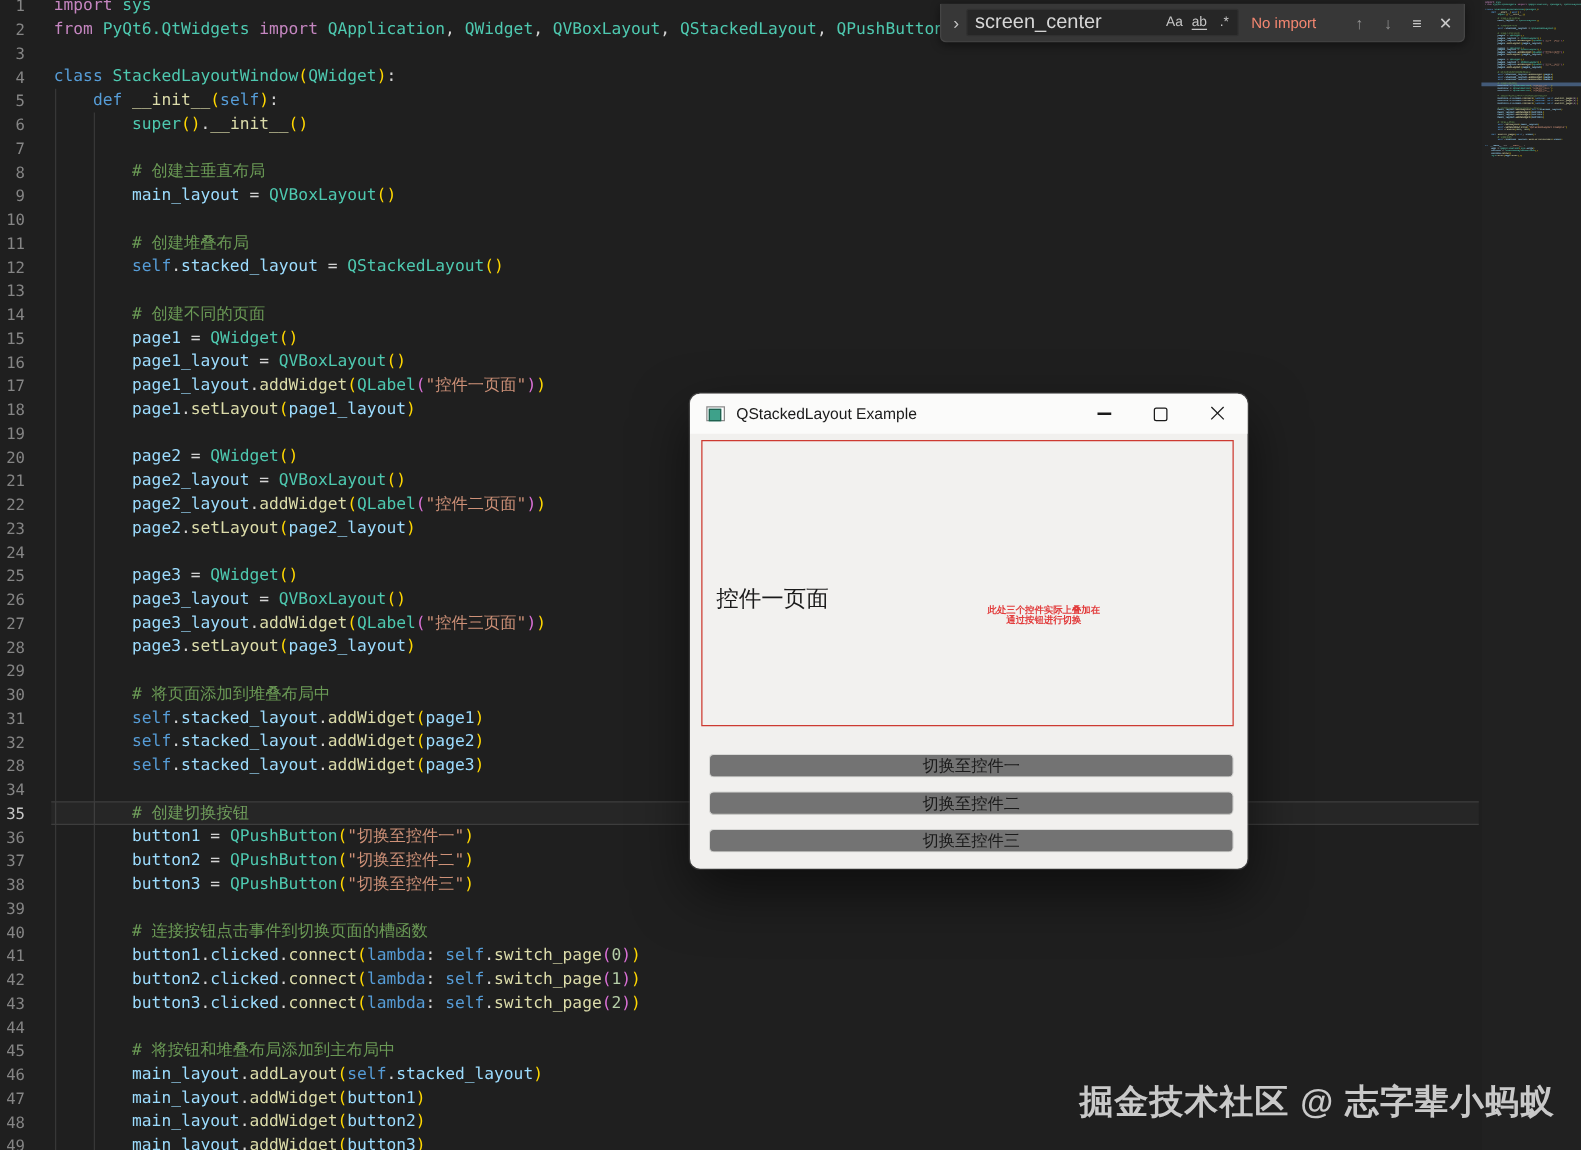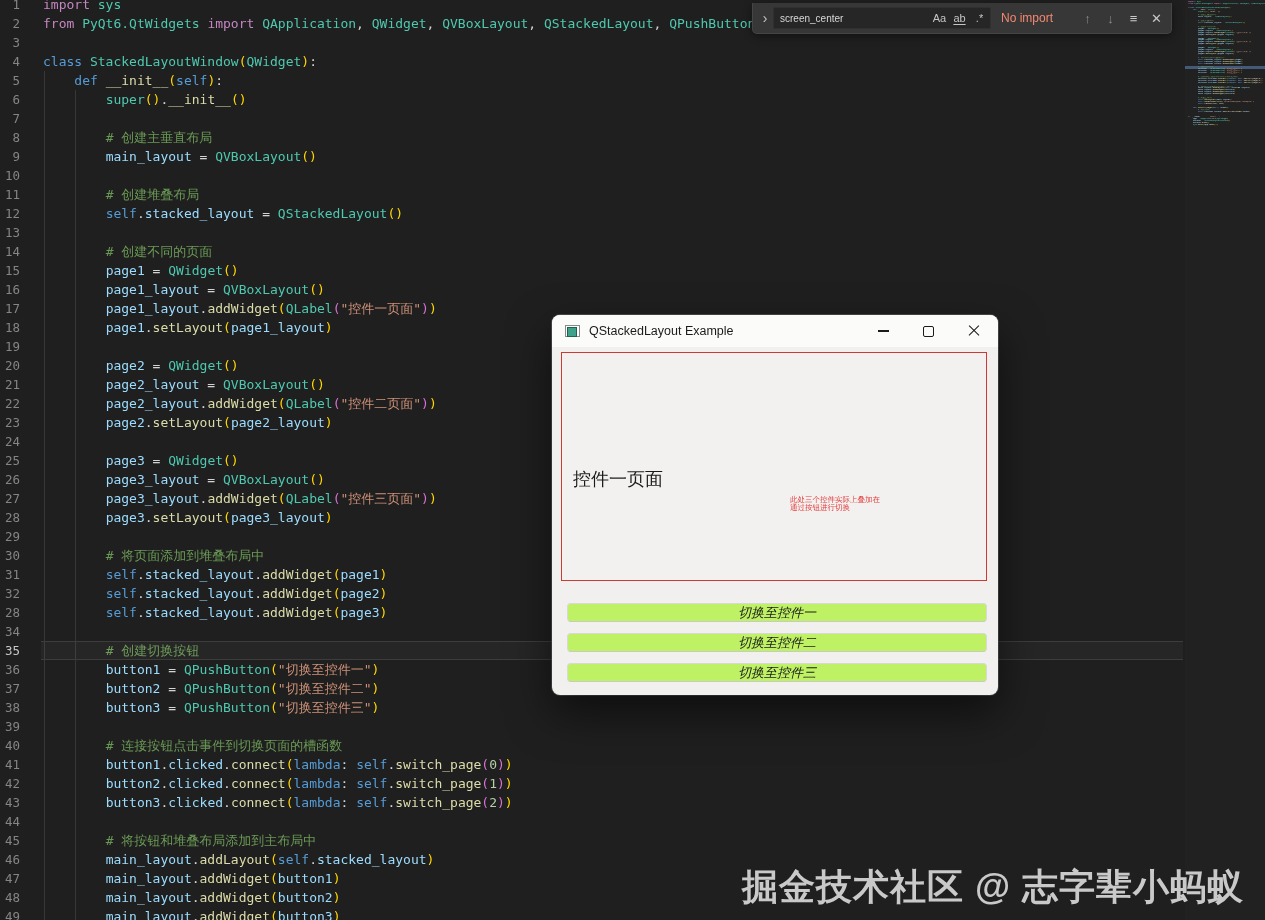--- a/index.html
+++ b/index.html
@@ -29,21 +29,21 @@
   .mrow{height:1.93px;line-height:1.93px;white-space:pre;overflow:hidden;}
   #mm-band{position:absolute;left:0;top:66px;width:80px;height:2.6px;background:rgba(96,139,193,0.55);}
   
   #findw{position:absolute;left:752px;top:3px;width:420px;height:31px;background:#373737;
     border:1px solid #454545;border-top:none;border-radius:0 0 5px 5px;box-sizing:border-box;
     box-shadow:0 2px 8px rgba(0,0,0,0.45);display:flex;align-items:center;z-index:6;padding:0 4px;}
   #find-toggle{width:16px;height:100%;display:flex;align-items:center;justify-content:center;
     color:#c5c5c5;font-size:14px;cursor:pointer;}
   #find-input{width:218px;height:22px;background:#262626;border:1px solid #303030;border-radius:2px;
     display:flex;align-items:center;padding-left:6px;box-sizing:border-box;}
-  #find-query{flex:1;color:#d7d7d7;font-size:10px;white-space:nowrap;overflow:hidden;}
+  #find-query{flex:1;color:#d7d7d7;font-size:16px;white-space:nowrap;overflow:hidden;}
   .find-opt{width:19px;height:18px;display:flex;align-items:center;justify-content:center;
     color:#c5c5c5;font-size:11px;border-radius:3px;margin-right:1px;}
   .find-opt.uline{text-decoration:underline;text-underline-offset:2px;}
   #find-results{margin-left:10px;color:#f48771;font-size:12px;flex:1;white-space:nowrap;}
   .find-btn{width:21px;height:21px;display:flex;align-items:center;justify-content:center;
     font-size:13px;border-radius:4px;margin-left:2px;}
   .find-btn.dim{color:#8f8f8f;}
   .find-btn.lit{color:#c8c8c8;}
   
   #qtwin{position:absolute;left:552px;top:315px;width:446px;height:380px;background:#f1f0ee;
@@ -59,28 +59,28 @@
   #qt-min-glyph{width:11px;height:1.4px;background:#1a1a1a;}
   #qt-max-glyph{width:9px;height:9px;border:1.2px solid #1a1a1a;border-radius:2px;}
   #qt-close-glyph{position:relative;width:12px;height:12px;}
   #qt-close-glyph::before,#qt-close-glyph::after{content:"";position:absolute;left:-1px;top:5.4px;
     width:14px;height:1.2px;background:#1a1a1a;}
   #qt-close-glyph::before{transform:rotate(45deg);}
   #qt-close-glyph::after{transform:rotate(-45deg);}
   #qt-stack{position:absolute;left:9px;top:37px;width:426px;height:229px;box-sizing:border-box;
     border:1px solid #cd3a31;background:#f2f1ef;}
   #qt-page-label{position:absolute;left:11px;top:114px;font-size:18px;color:#1a1a1a;}
-  #qt-annotation{position:absolute;left:228px;top:143px;font-size:7.5px;line-height:7.6px;
-    font-weight:normal;color:#e23c3c;white-space:nowrap;}
-  .qt-btn{position:absolute;left:15px;width:420px;height:19px;box-sizing:border-box;background:#bef264;
+  #qt-annotation{position:absolute;left:228px;top:131px;font-size:7.5px;line-height:7.6px;
+    font-weight:bold;color:#e23c3c;white-space:nowrap;text-align:center;}
+  .qt-btn{position:absolute;left:15px;width:420px;height:19px;box-sizing:border-box;background:#737373;
     border:1px solid #d8d8d6;border-bottom-color:#c9c9c6;border-radius:4px;display:flex;
-    align-items:center;justify-content:center;font-size:13px;color:#1a1a1a;cursor:default;font-style:italic;}
+    align-items:center;justify-content:center;font-size:13px;color:#1a1a1a;cursor:default;}
   #qt-btn-0{top:288px;} #qt-btn-1{top:318px;} #qt-btn-2{top:348px;}
   
-  #watermark{position:absolute;right:21px;top:863px;font-size:36px;font-weight:bold;
+  #watermark{position:absolute;right:21px;top:863px;font-size:27px;font-weight:bold;
     color:#c9c9c9;letter-spacing:1px;z-index:9;}
 </style>
 </head>
 <body>
 
 <div id="editor">
   <div id="guide1" class="indent-guide"></div>
   <div id="guide2" class="indent-guide"></div>
   <div id="curline"></div>
   <div id="code-rows">

